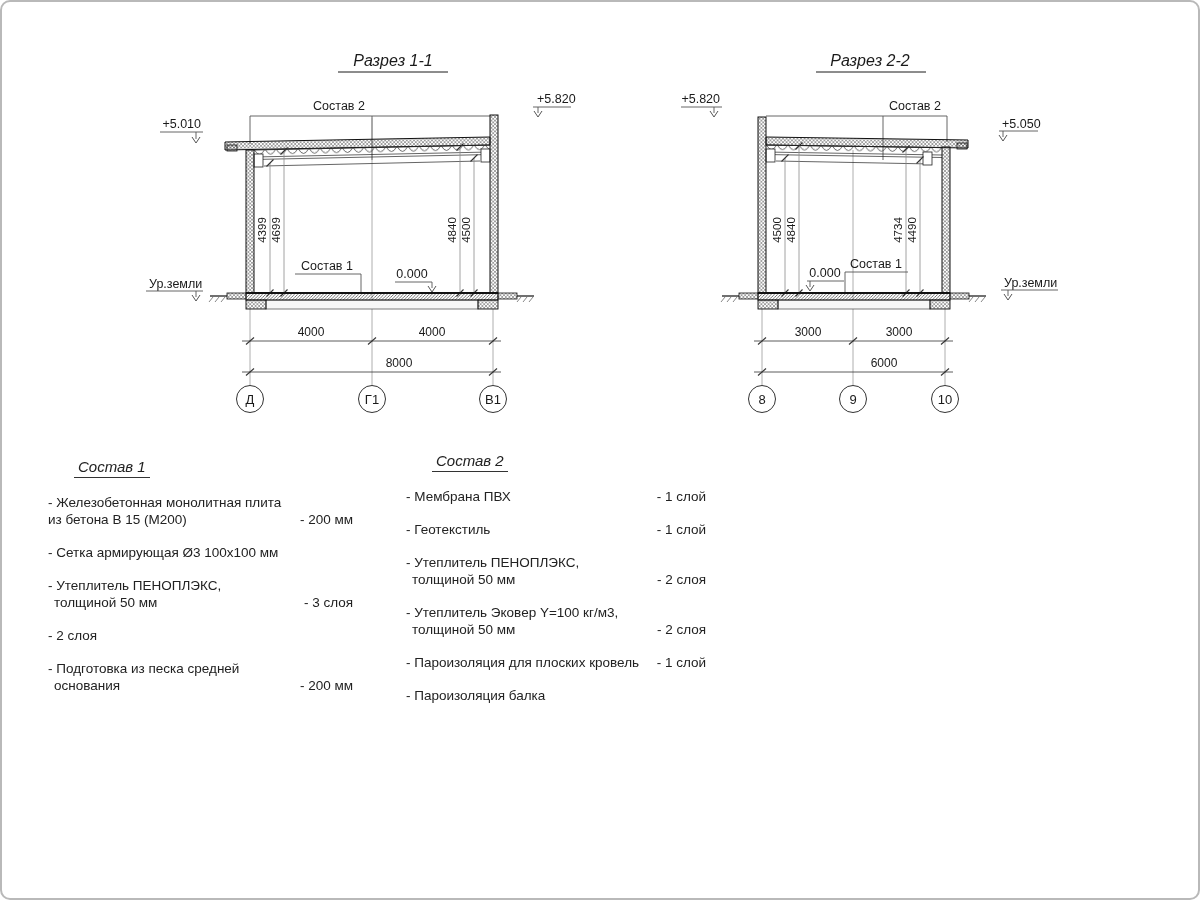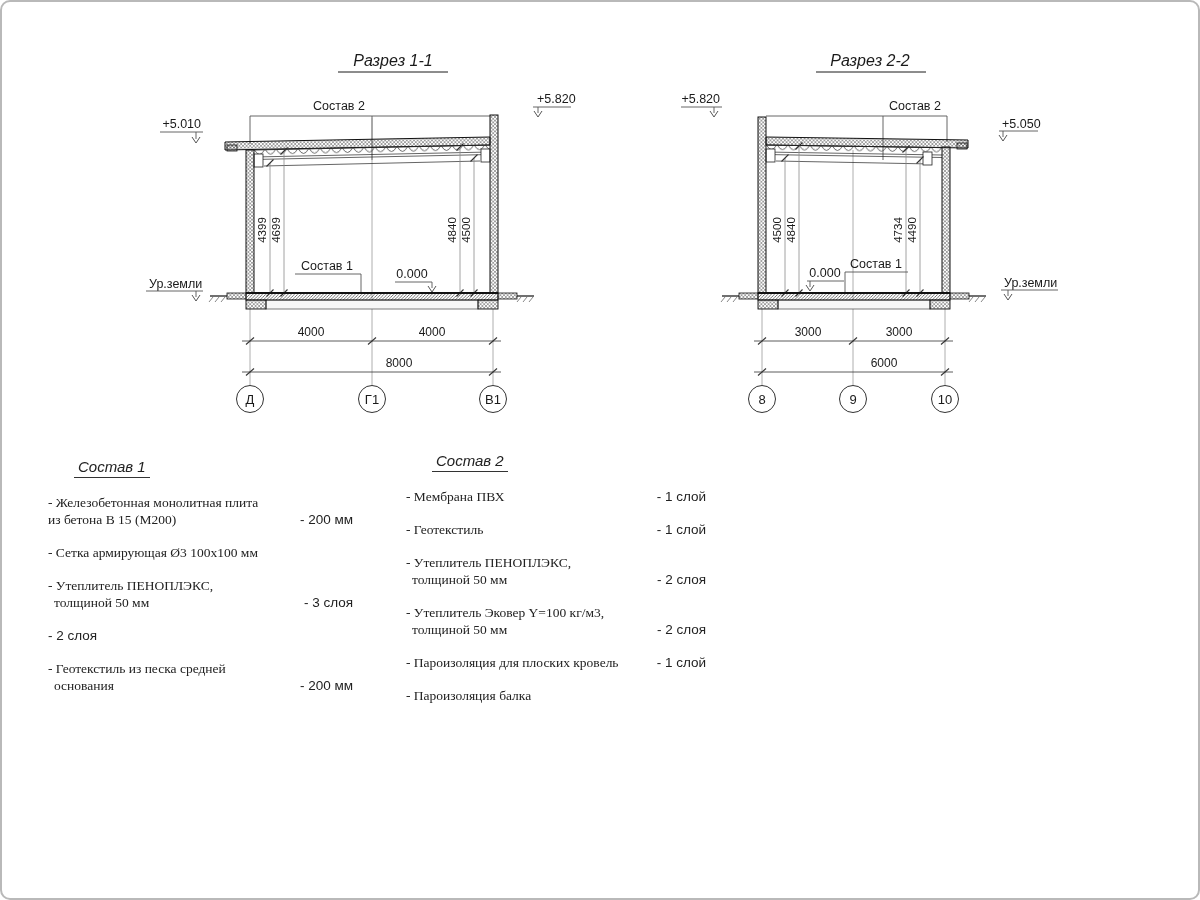--- a/index.html
+++ b/index.html
@@ -10,21 +10,21 @@
   .svg-title{font-size:16px;font-style:italic;}
   .svg-label{font-size:12.5px;}
   .svg-dim{font-size:12px;}
   .svg-dimv{font-size:11.5px;}
   .svg-axis{font-size:13px;}
   
   .comp{position:absolute;font-size:13.5px;line-height:17px;color:#222;}
   .comp-title{font-style:italic;font-size:15px;display:inline-block;
               border-bottom:1px solid #333;padding:0 4px 2px 4px;margin-bottom:16px;}
   .comp-row{display:flex;align-items:flex-end;margin-bottom:16px;}
-  .comp-text{flex:1;font-family:Liberation Serif, serif;}
+  .comp-text{flex:1;}
   .comp-text div:nth-child(2){padding-left:6px;}
   .comp-val{white-space:nowrap;text-align:left;}
   #comp1{left:48px;top:458px;width:305px;}
   #comp1 .comp-title{margin-left:26px;}
   #comp2{left:406px;top:452px;width:300px;}
   #comp2 .comp-title{margin-left:26px;}
 </style>
 </head>
 <body>
 
@@ -327,21 +327,21 @@
         <div>-  Утеплитель ПЕНОПЛЭКС,</div>
         <div>толщиной 50 мм</div>
       </div>
     <div class="comp-val">- 3 слоя</div>
   </div>
   <div class="comp-row">
     <div class="comp-val">-  2 слоя</div>
   </div>
   <div class="comp-row">
     <div class="comp-text">
-        <div>- Геотекстиль из песка средней</div>
+        <div>- Подготовка из песка средней</div>
         <div>основания</div>
       </div>
     <div class="comp-val">- 200 мм</div>
   </div>
 </div>
 
 <div class="comp" id="comp2">
   <div><span class="comp-title">Состав 2</span></div>
   <div class="comp-row">
     <div class="comp-text">

